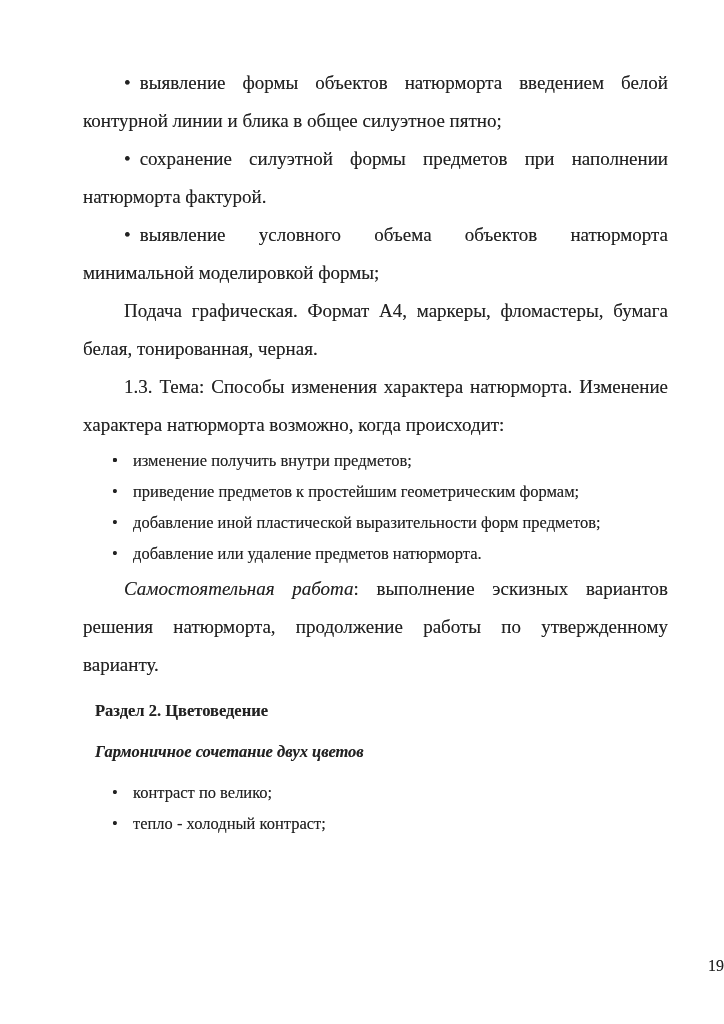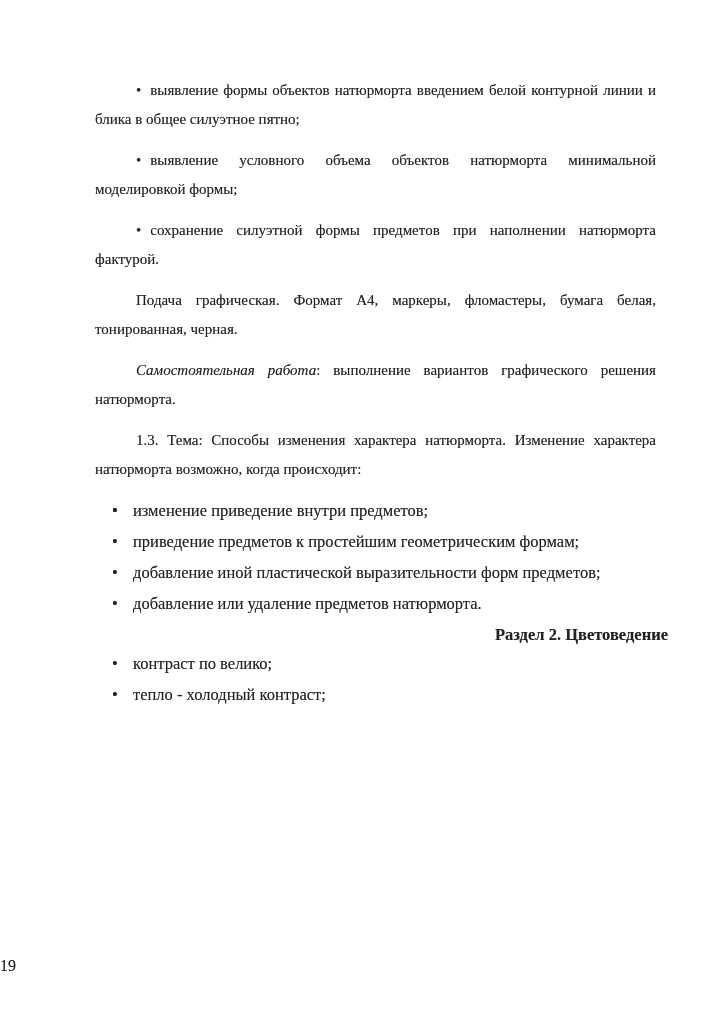--- a/index.html
+++ b/index.html
@@ -17,37 +17,37 @@
     color: #222222;
     text-shadow: 0 0 0.6px rgba(34,34,34,0.45);
   }
   .content {
     position: absolute;
     left: 83px;
     top: 64px;
     width: 585px;
   }
   .para {
-    margin: 12px;
-    font-size: 15px;
-    line-height: 29px;
+    margin: 0;
+    font-size: 19px;
+    line-height: 38px;
     text-align: justify;
   }
   .indent { text-indent: 41px; }
   .bullet-inline {
     display: inline;
     margin-right: 9px;
   }
   .selfwork-lead { font-style: italic; }
   .topic-lead { font-weight: normal; }
   .heading-center {
-    margin: 0;
+    margin: 12px;
     font-size: 16.5px;
     line-height: 29px;
-    text-align: right;
+    text-align: left;
     text-indent: 0;
     font-weight: bold;
   }
   .heading-center.italic { font-style: italic; }
   .list { margin: 0; }
   .li {
     position: relative;
     margin: 0 0 2px 0;
     padding-left: 50px;
     font-size: 16.5px;
@@ -57,55 +57,56 @@
   .li-bullet {
     position: absolute;
     left: 29px;
     top: 0;
   }
   .page-number {
     position: absolute;
     top: 955px;
     left: 0;
     width: 100%;
-    text-align: left;
+    text-align: right;
     font-size: 16px;
     line-height: 22px;
   }
 </style>
 </head>
 <body>
 
 <div class="page">
   <main class="content">
 
     <p class="para indent"><span class="bullet-inline">•</span><span>выявление формы объектов натюрморта введением белой контурной линии и блика в общее силуэтное пятно;</span></p>
 
+    <p class="para indent"><span class="bullet-inline">•</span><span>сохранение силуэтной формы предметов при наполнении натюрморта фактурой.</span></p>
+
     <p class="para indent"><span class="bullet-inline">•</span><span>выявление условного объема объектов натюрморта минимальной моделировкой формы;</span></p>
-
-    <p class="para indent"><span class="bullet-inline">•</span><span>сохранение силуэтной формы предметов при наполнении натюрморта фактурой.</span></p>
 
     <p class="para indent"><span>Подача графическая. Формат А4, маркеры, фломастеры, бумага белая, тонированная, черная.</span></p>
 
-    <p class="para indent"><span class="selfwork-lead">Самостоятельная работа</span><span>: выполнение вариантов графического решения натюрморта.</span></p>
 
     <p class="para indent"><span class="topic-lead">1.3. Тема: Способы изменения характера натюрморта.</span><span> Изменение характера натюрморта возможно, когда происходит:</span></p>
 
     <div class="list">
       <div class="li"><span class="li-bullet">•</span></div>
-      <div class="li"><span class="li-bullet">•</span><span>изменение приведение внутри предметов;</span></div>
+      <div class="li"><span class="li-bullet">•</span><span>изменение получить внутри предметов;</span></div>
       <div class="li"><span class="li-bullet">•</span><span>приведение предметов к простейшим геометрическим формам;</span></div>
       <div class="li"><span class="li-bullet">•</span><span>добавление иной пластической выразительности форм предметов;</span></div>
       <div class="li"><span class="li-bullet">•</span><span>добавление или удаление предметов натюрморта.</span></div>
     </div>
 
 
+    <p class="para indent"><span class="selfwork-lead">Самостоятельная работа</span><span>: выполнение эскизных вариантов решения натюрморта, продолжение работы по утвержденному варианту.</span></p>
 
     <p class="heading-center">Раздел 2. Цветоведение</p>
 
+    <p class="heading-center italic">Гармоничное сочетание двух цветов</p>
 
 
 
     <div class="list">
       <div class="li"><span class="li-bullet">•</span><span>контраст по велико;</span></div>
       <div class="li"><span class="li-bullet">•</span><span>тепло - холодный контраст;</span></div>
     </div>
 
   </main>
 

